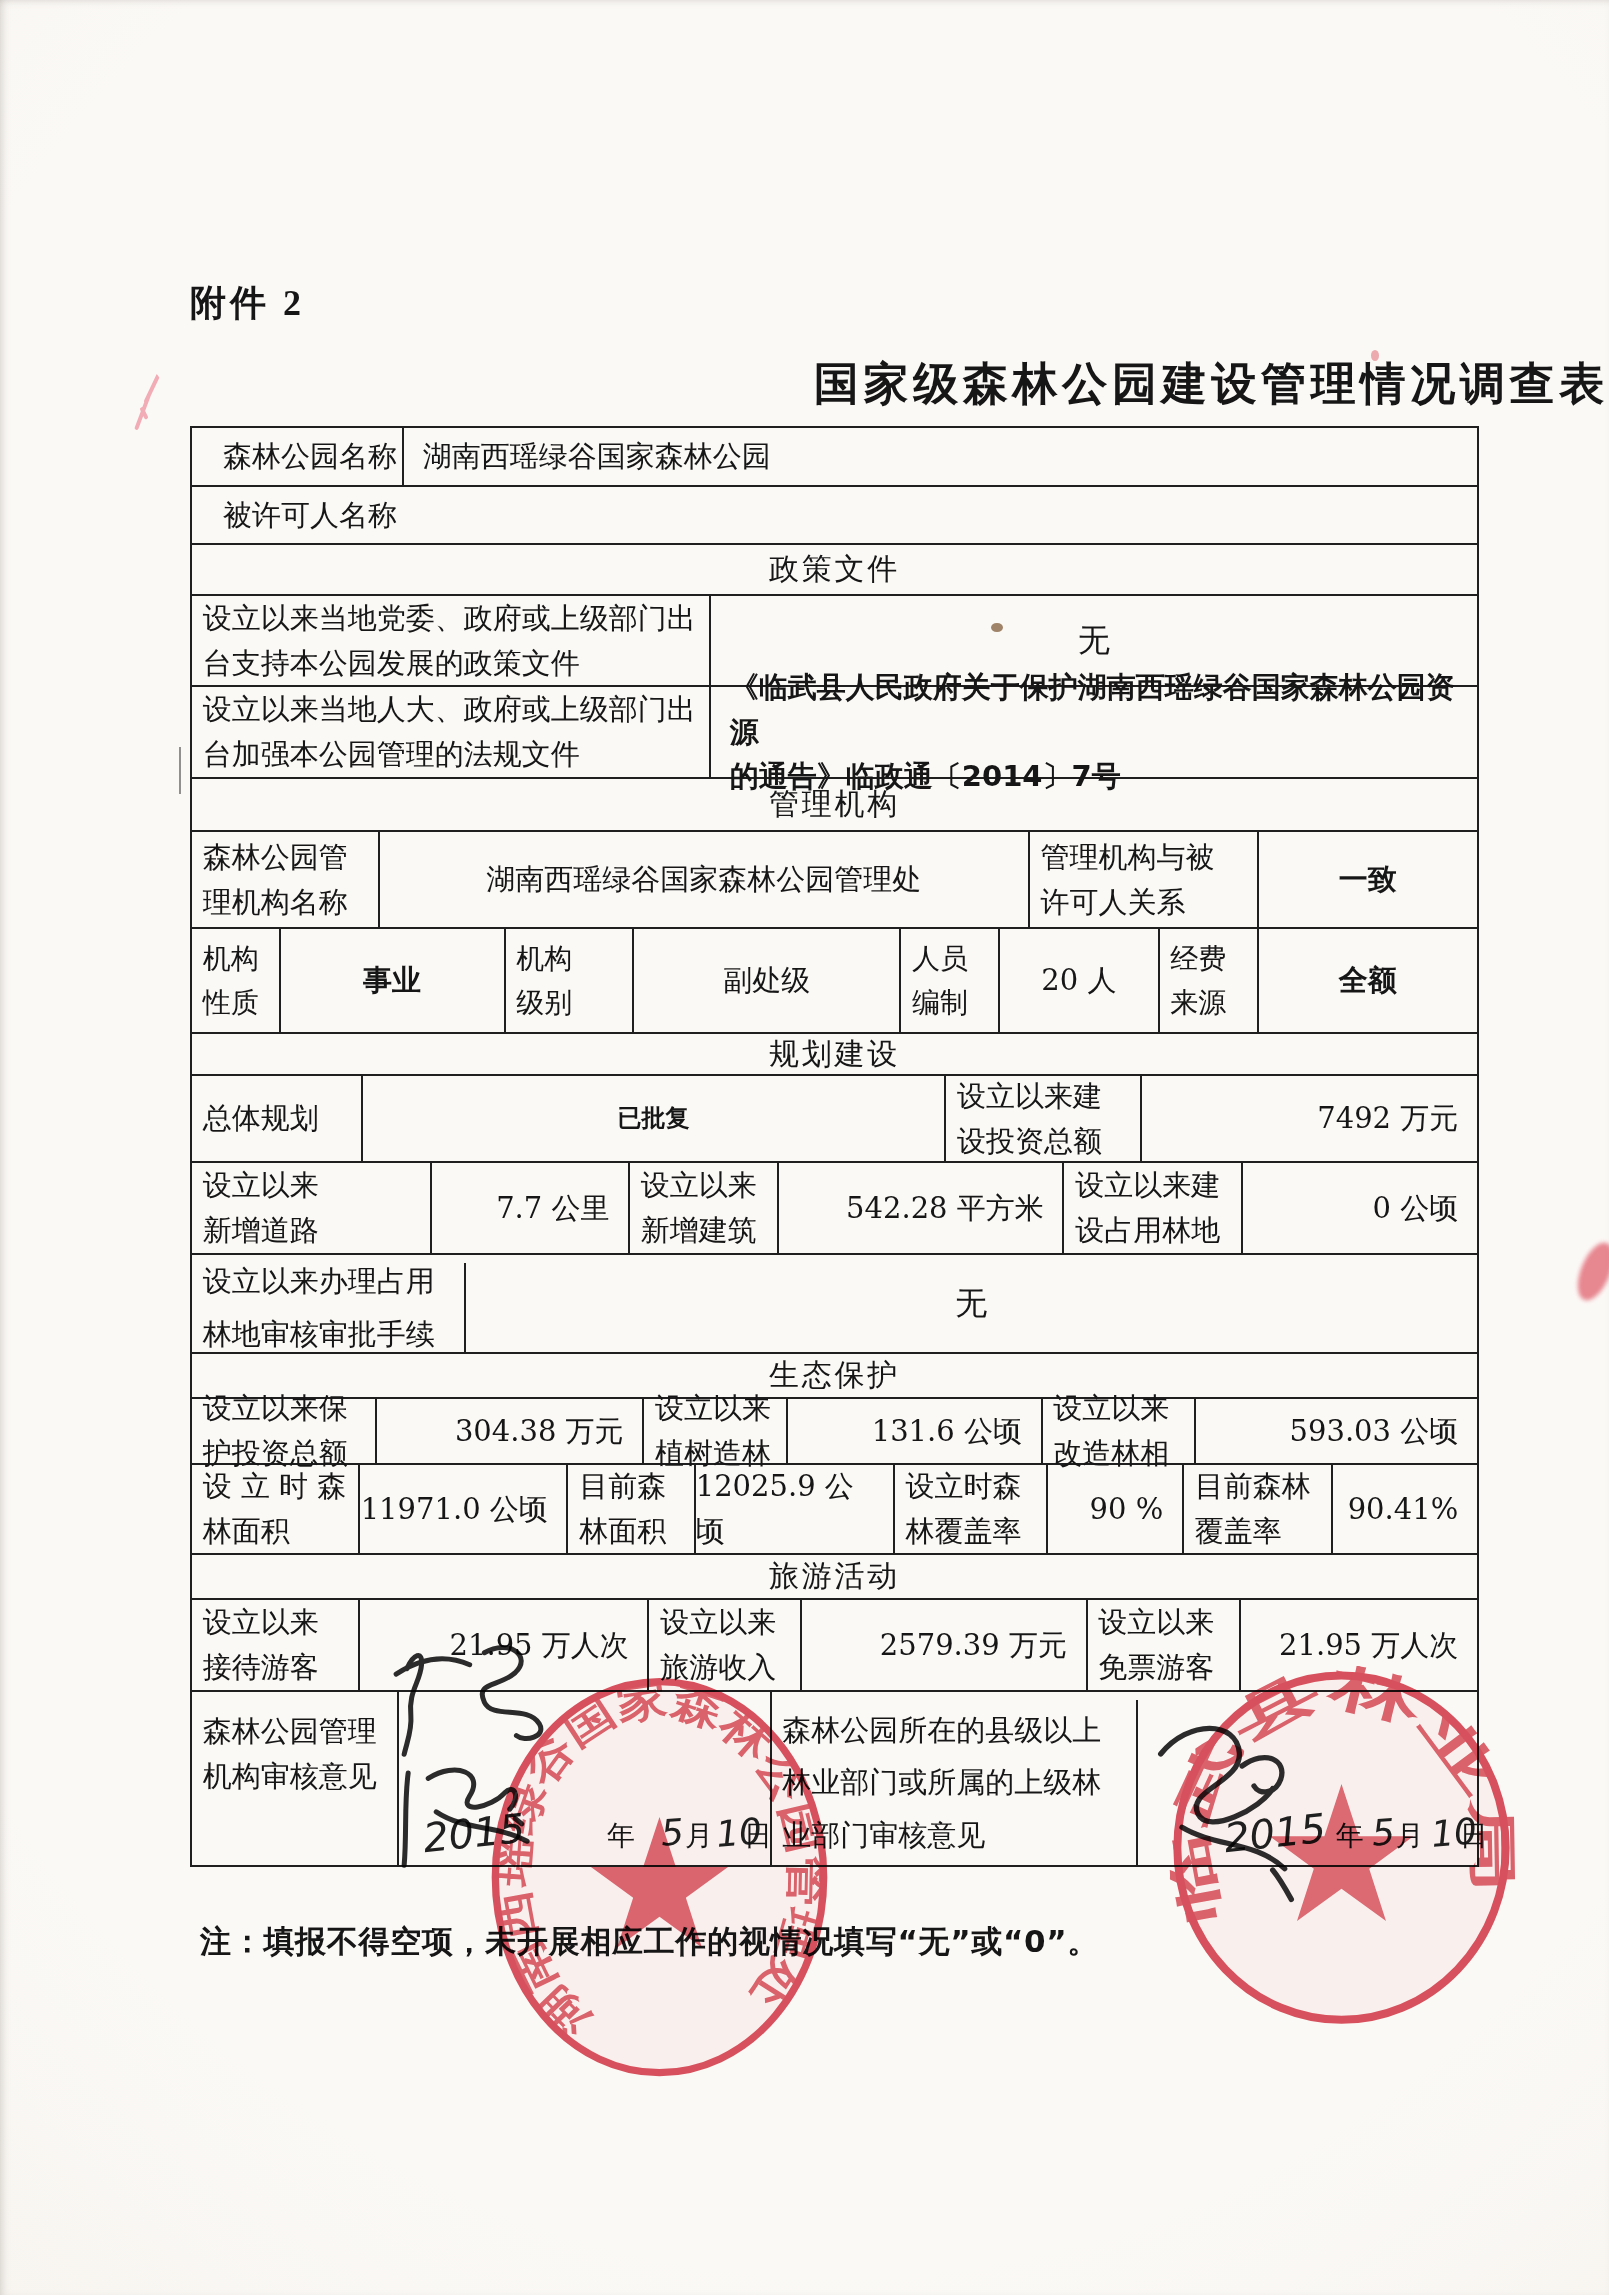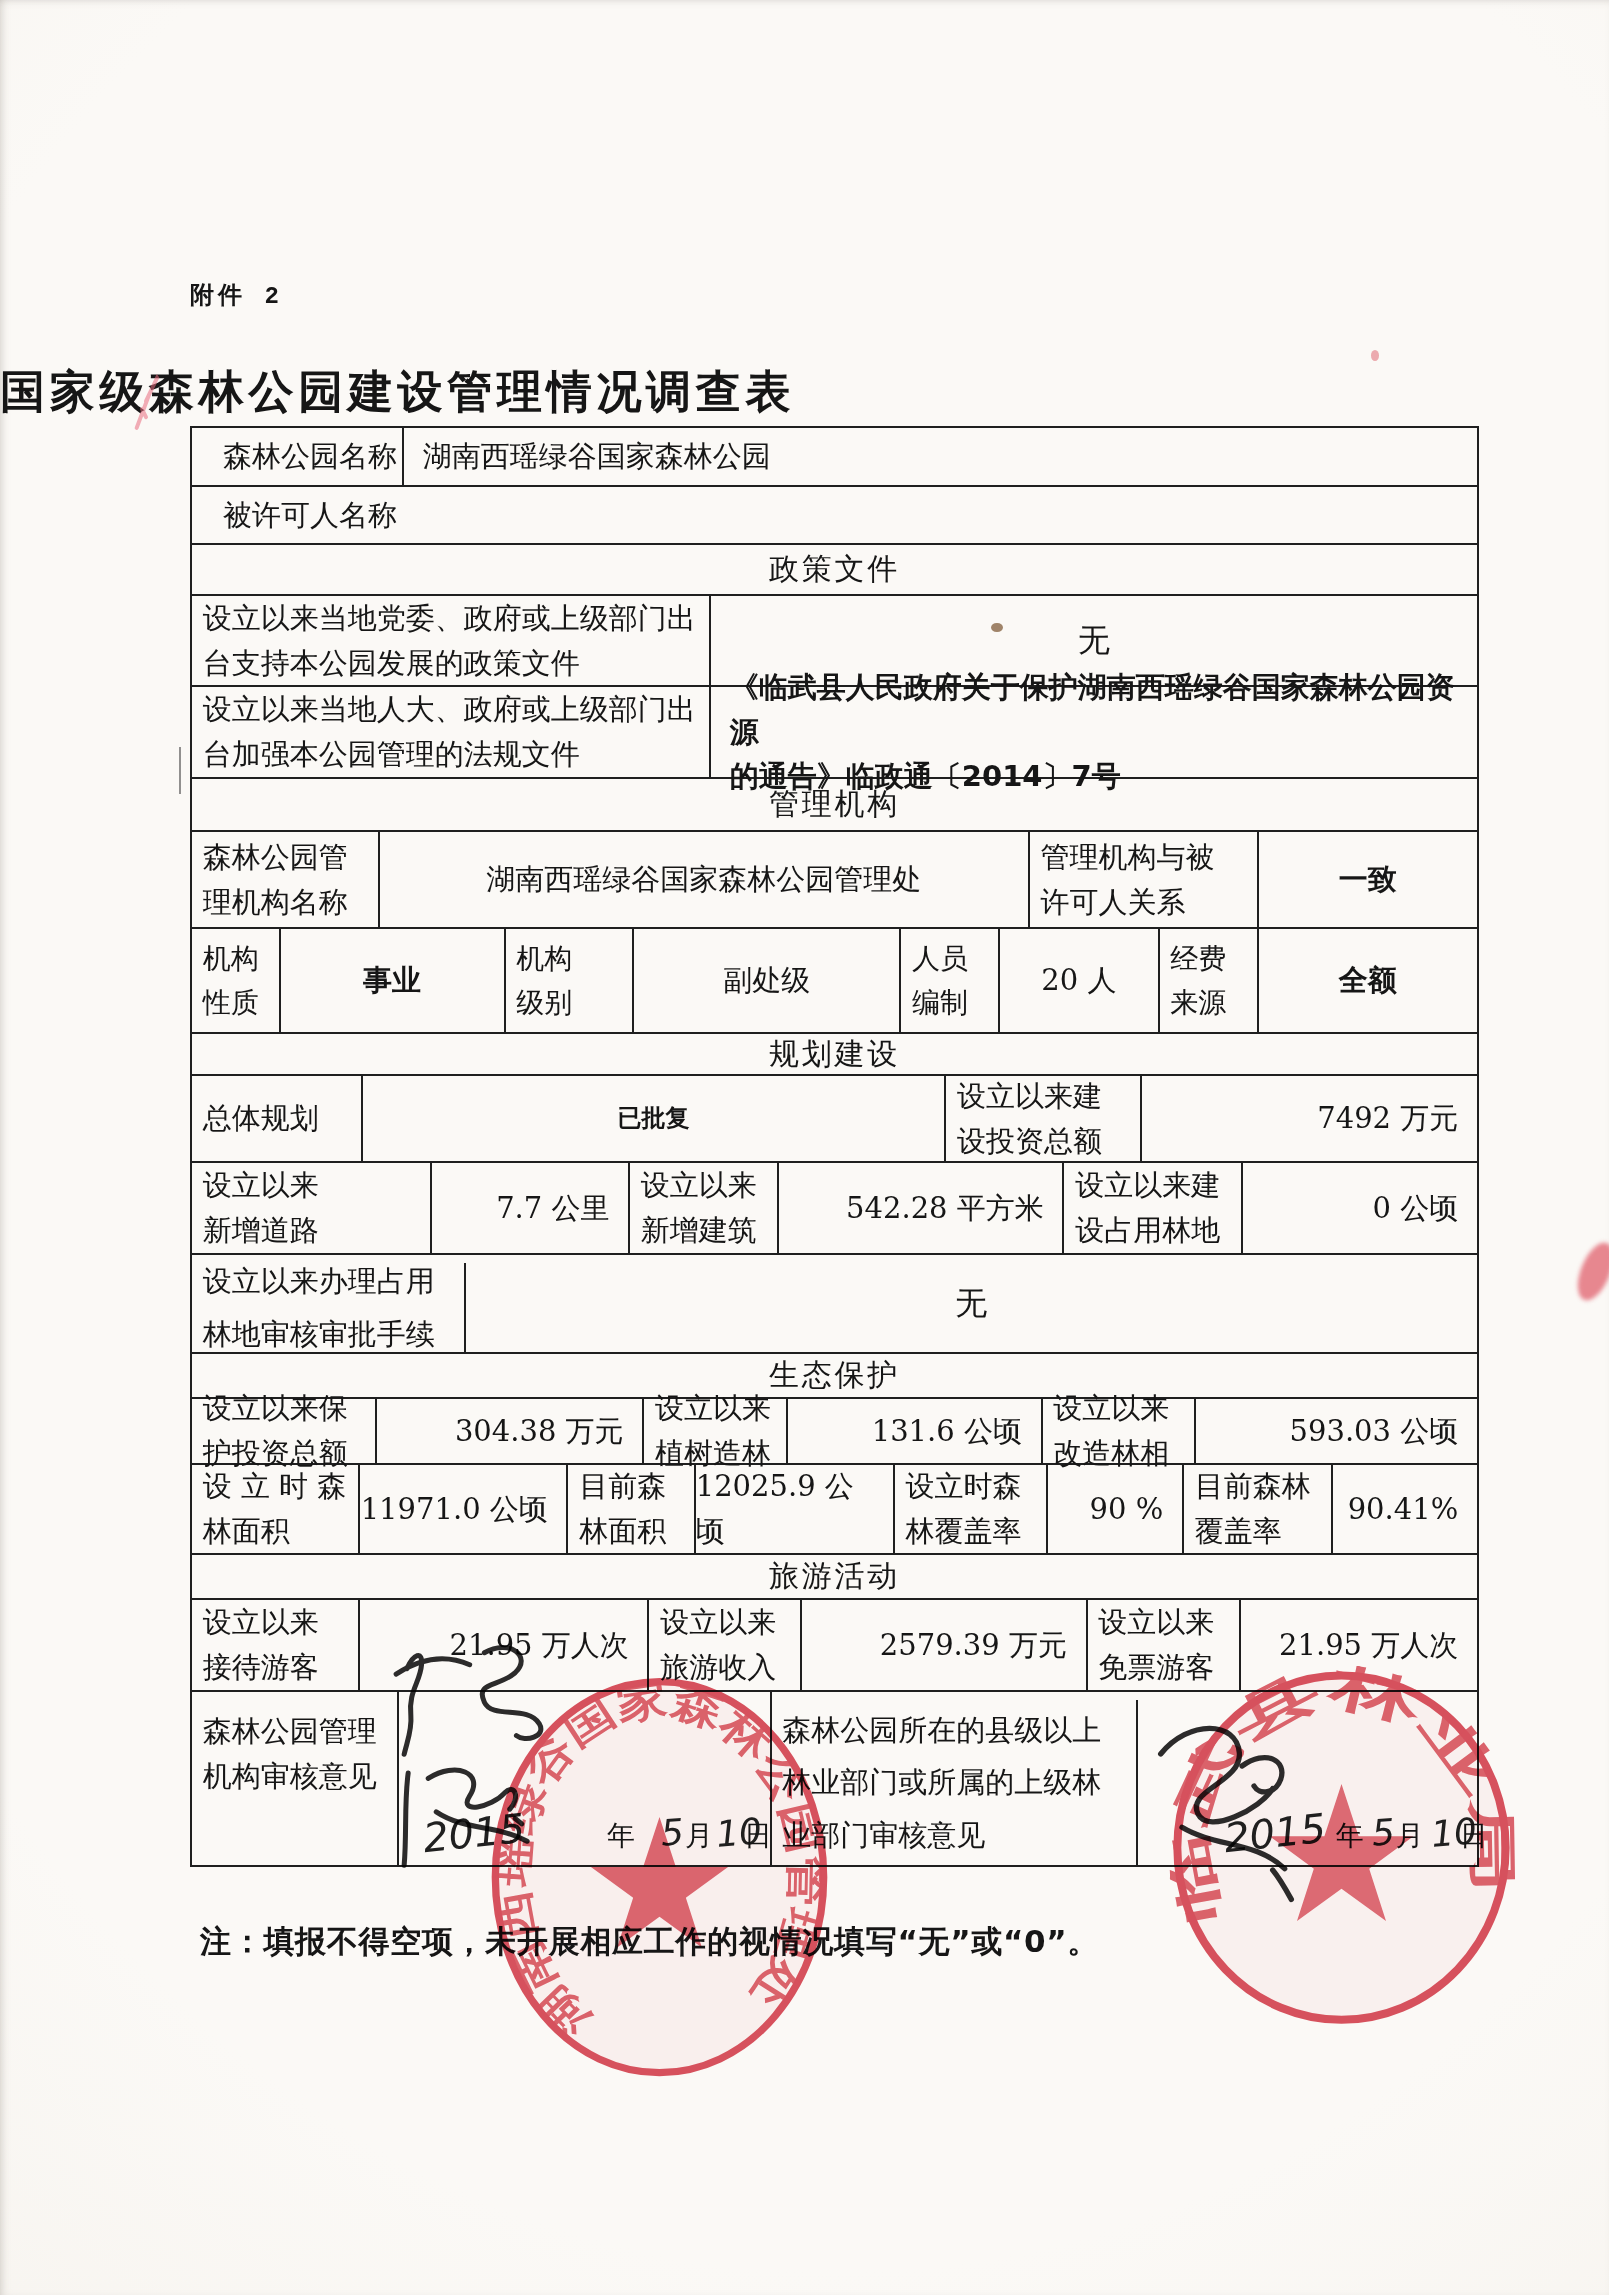--- a/index.html
+++ b/index.html
@@ -2,23 +2,23 @@
 <html style="font-size:10.7px"><head>
 <meta charset="utf-8">
 <style>
   html,body{margin:0;padding:0;background:#e9e5df;}
   .page{
     position:relative;width:1609px;height:2295px;overflow:hidden;
     background:radial-gradient(120% 100% at 52% 44%, #fbf9f6 55%, #f2eee7 100%);
     box-shadow:inset 6.7px 0 9.4px -5.3px rgba(120,110,100,.28), inset 0 5.3px 8px -5.3px rgba(120,110,100,.22);
     font-family:"DejaVu Serif","Liberation Serif",serif;color:#161616;
   }
-  .attachment{position:absolute;left:190px;top:279px;font-family:Liberation Mono, monospace;
-    font-weight:700;font-size:24px;letter-spacing:4px;}
-  .doc-title{position:absolute;left:0;top:362px;width:1609px;text-align:left;
+  .attachment{position:absolute;left:190px;top:279px;font-family:Liberation Serif, serif;
+    font-weight:700;font-size:36px;letter-spacing:4px;}
+  .doc-title{position:absolute;left:0;top:354px;width:1609px;text-align:right;
     font-family:"DejaVu Sans","Liberation Sans",sans-serif;font-weight:700;font-size:45px;letter-spacing:4.7px;}
   .tbl{position:absolute;left:190px;top:426px;width:1289px;border:2.7px solid #1f1f1f;box-sizing:border-box;
     font-size:29px;}
   .row{display:flex;border-bottom:2px solid #1f1f1f;box-sizing:border-box;}
   .row:last-child{border-bottom:none;}
   .cell{box-sizing:border-box;border-right:2px solid #1f1f1f;display:flex;align-items:center;
     white-space:pre-line;line-height:1.55;}
   .cell:last-child{border-right:none;}
   .hdr{justify-content:center;font-size:30px;letter-spacing:2.7px;font-weight:500;}
   .lb{padding-left:10.7px;}

